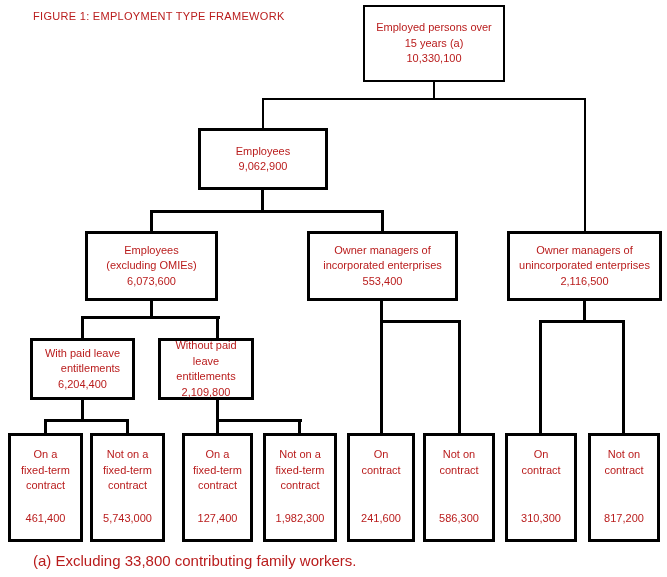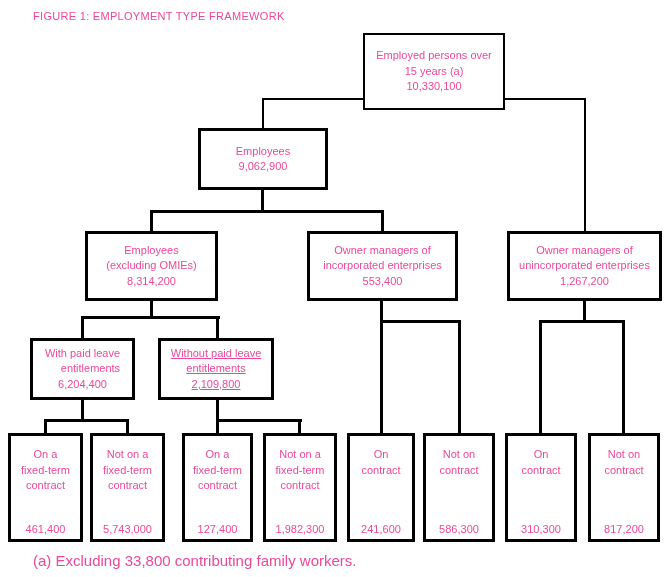--- a/index.html
+++ b/index.html
@@ -1,34 +1,34 @@
 <!DOCTYPE html>
 <html><head>
 <meta charset="utf-8">
 <style>
   html,body { margin:0; padding:0; background:#fff; }
   .stage {
     position:relative; width:667px; height:577px; background:#ffffff;
-    font-family:"Liberation Sans", sans-serif; color:#ec4899; overflow:hidden;
+    font-family:"Liberation Sans", sans-serif; color:#b91c1c; overflow:hidden;
   }
   .fig-title {
     position:absolute; left:33px; top:10px;
     font-size:11px; letter-spacing:0.3px; white-space:nowrap;
   }
   .footnote {
     position:absolute; left:33px; top:552px;
     font-size:15px; white-space:nowrap;
   }
   .node {
     position:absolute; background:#fff; border:3px solid #000; box-sizing:border-box;
     display:flex; flex-direction:column; align-items:center; justify-content:center;
     text-align:center; font-size:11px; line-height:15.5px; white-space:pre-line;
   }
   .node.b2 { border-width:2px; }
-  .node.leaf { justify-content:space-between; padding:11px 1px 2px; }
+  .node.leaf { justify-content:space-between; padding:11px 1px 13px; }
   .cl { position:absolute; background:#000; }
 </style>
 </head>
 <body>
 
 <div class="stage">
 
   <div class="fig-title">FIGURE 1: EMPLOYMENT TYPE FRAMEWORK</div>
 
   <div class="cl" style="left:433px;top:82px;width:2px;height:18px;"></div>
@@ -57,56 +57,56 @@
 
   <div class="cl" style="left:81px;top:400px;width:3px;height:21px;"></div>
   <div class="cl" style="left:44px;top:419px;width:85px;height:3px;"></div>
   <div class="cl" style="left:44px;top:421px;width:3px;height:12px;"></div>
   <div class="cl" style="left:126px;top:421px;width:3px;height:12px;"></div>
 
   <div class="cl" style="left:216px;top:400px;width:3px;height:33px;"></div>
   <div class="cl" style="left:216px;top:419px;width:86px;height:3px;"></div>
   <div class="cl" style="left:298px;top:421px;width:3px;height:12px;"></div>
 
-  <div class="node b2" style="left:363px;top:5px;width:142px;height:77px;margin-top:28px;">
+  <div class="node b2" style="left:363px;top:5px;width:142px;height:77px;">
     <div>Employed persons over
 15 years (a)</div>
     <div>10,330,100</div>
   </div>
 
   <div class="node" style="left:198px;top:128px;width:130px;height:62px;">
     <div>Employees</div>
     <div>9,062,900</div>
   </div>
 
   <div class="node" style="left:85px;top:231px;width:133px;height:70px;">
     <div>Employees
 (excluding OMIEs)</div>
-    <div>8,314,200</div>
+    <div>6,073,600</div>
   </div>
 
   <div class="node" style="left:307px;top:231px;width:151px;height:70px;">
     <div>Owner managers of
 incorporated enterprises</div>
     <div>553,400</div>
   </div>
 
   <div class="node" style="left:507px;top:231px;width:155px;height:70px;">
     <div>Owner managers of
 unincorporated enterprises</div>
-    <div>1,267,200</div>
+    <div>2,116,500</div>
   </div>
 
   <div class="node" style="left:30px;top:338px;width:105px;height:62px;text-align:right;">
     <div>With paid leave
 entitlements</div>
     <div>6,204,400</div>
   </div>
 
-  <div class="node" style="left:158px;top:338px;width:116px;height:62px;text-decoration:underline;">
+  <div class="node" style="left:158px;top:338px;width:96px;height:62px;">
     <div>Without paid leave
 entitlements</div>
     <div>2,109,800</div>
   </div>
 
   <div class="node leaf" style="left:8px;top:433px;width:75px;height:109px;">
     <div>On a
 fixed-term
 contract</div>
     <div>461,400</div>

